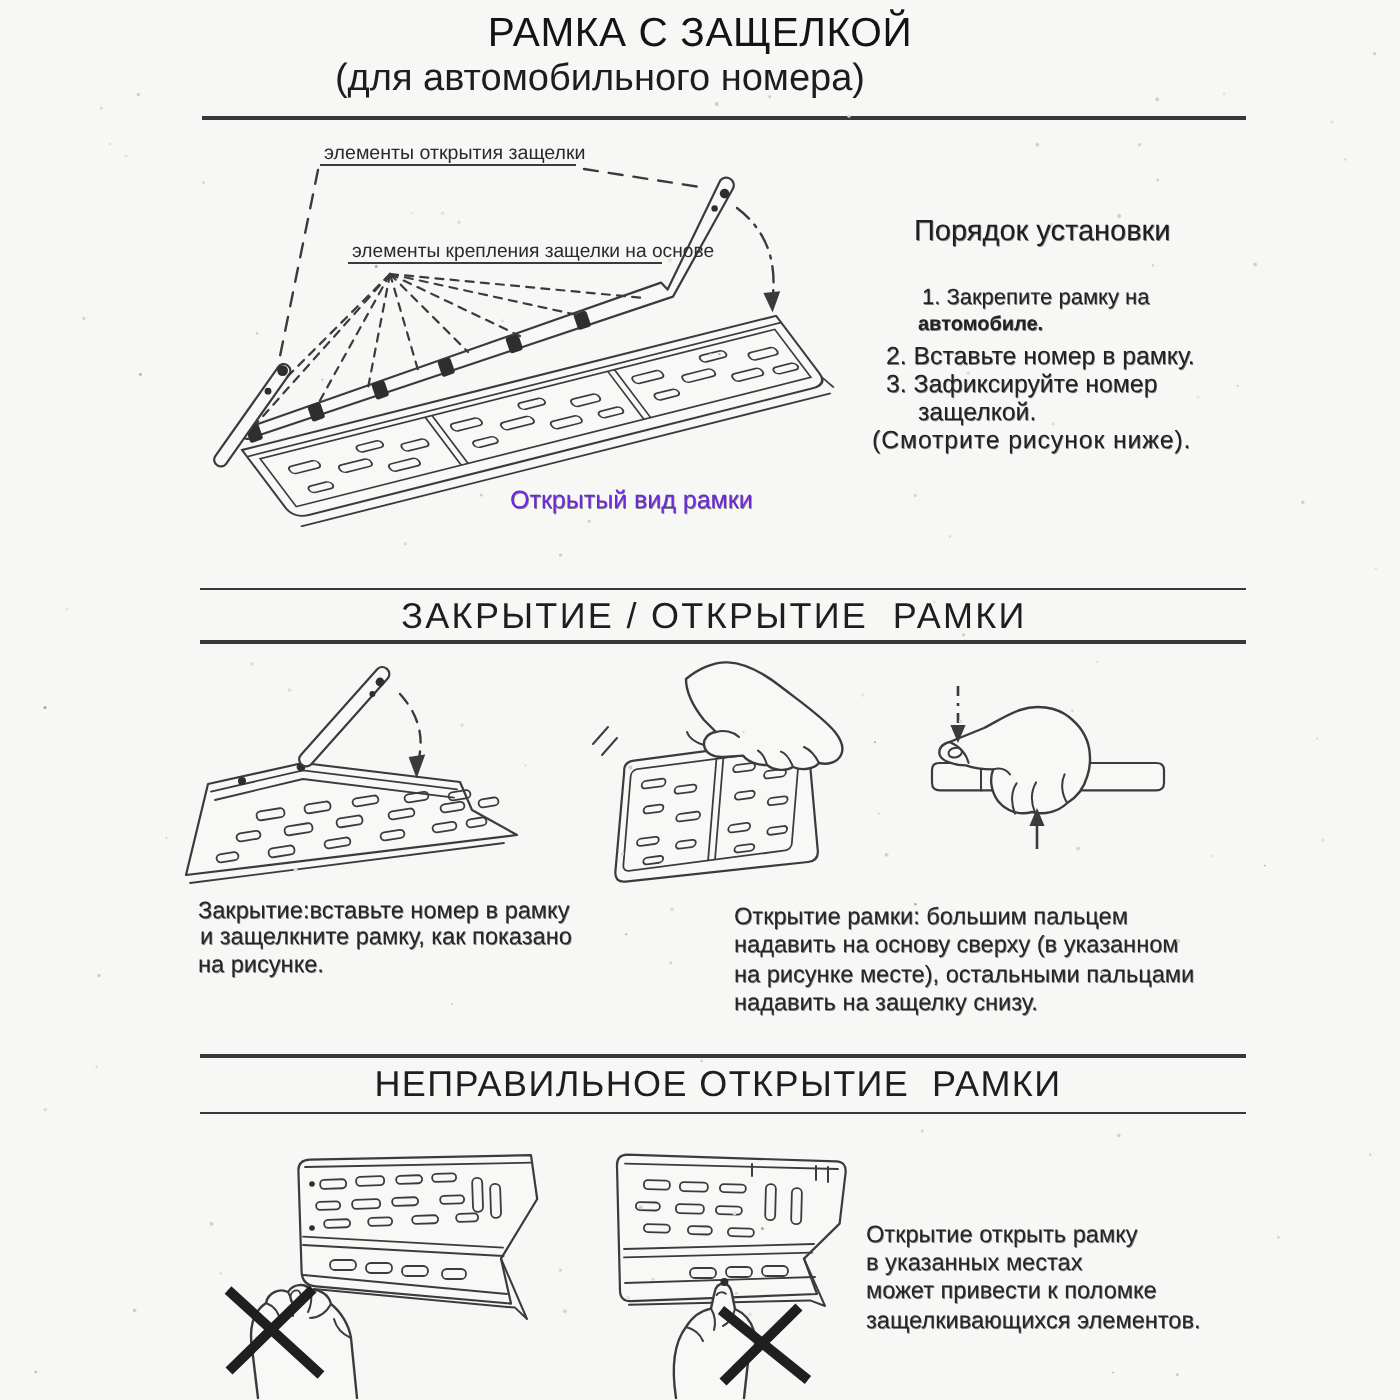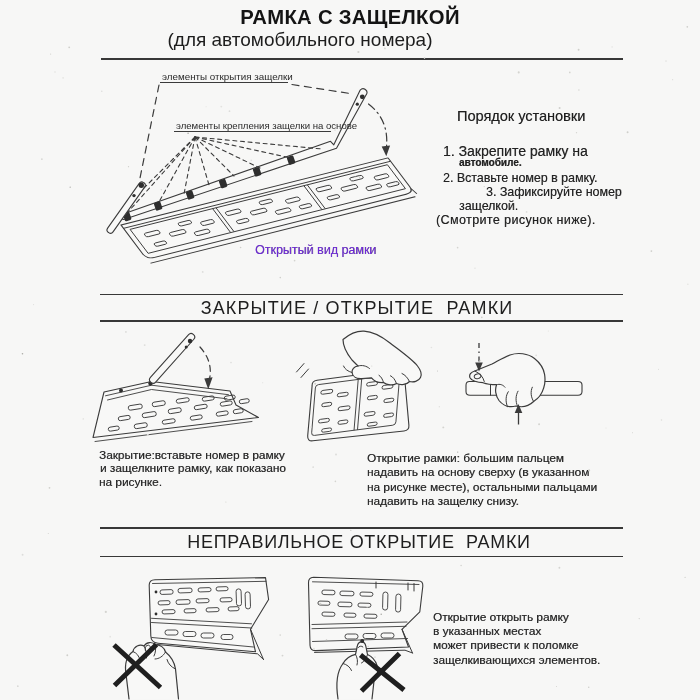--- a/index.html
+++ b/index.html
@@ -6,34 +6,34 @@
 body{width:700px;height:700px;background:#f7f7f6;font-family:"Liberation Sans",sans-serif;color:#222;position:relative;overflow:hidden;}
 .abs{position:absolute;white-space:nowrap;}
 .tk{text-shadow:0.35px 0.25px 0 rgba(30,30,30,0.55);}
 .rule{position:absolute;background:#383838;height:1.8px;}
 .h2{font-weight:normal;font-size:18px;letter-spacing:0.7px;color:#1e1e1e;}
 .cap{font-size:11.8px;color:#262626;}
 </style>
 </head>
 <body>
 
-<div class="abs" style="left:0;top:6px;width:700px;text-align:center;font-weight:bold;font-size:20.3px;letter-spacing:0.3px;color:#141414;">РАМКА С ЗАЩЕЛКОЙ</div>
+<div class="abs" style="left:0;top:6px;width:700px;text-align:center;font-weight:normal;font-size:20.3px;letter-spacing:0.3px;color:#141414;">РАМКА С ЗАЩЕЛКОЙ</div>
 <div class="abs" style="left:0;top:29px;width:600px;text-align:center;font-size:19px;color:#1d1d1d;">(для автомобильного номера)</div>
 
 <div class="rule" style="left:101px;top:58px;width:522px;"></div>
 <div class="rule" style="left:100px;top:293.5px;width:523px;"></div>
 <div class="rule" style="left:100px;top:320px;width:523px;"></div>
 <div class="rule" style="left:100px;top:526.8px;width:523px;"></div>
 <div class="rule" style="left:100px;top:555.6px;width:523px;"></div>
 
 <div class="abs tk" style="left:457px;top:107.5px;font-size:14.5px;color:#1f1f1f;">Порядок установки</div>
-<div class="abs tk" style="left:443px;top:143px;font-size:14px;">1. Закрепите рамку на</div>
+<div class="abs tk" style="left:461px;top:143px;font-size:11px;">1. Закрепите рамку на</div>
 <div class="abs tk" style="left:459px;top:157px;font-size:10px;font-weight:bold;">автомобиле.</div>
 <div class="abs tk" style="left:443px;top:171px;font-size:12.4px;">2. Вставьте номер в рамку.</div>
-<div class="abs tk" style="left:443px;top:185px;font-size:12.4px;margin-left:43px;">3. Зафиксируйте номер</div>
+<div class="abs tk" style="left:443px;top:185px;font-size:12.4px;">3. Зафиксируйте номер</div>
 <div class="abs tk" style="left:459px;top:199px;font-size:12.4px;">защелкой.</div>
 <div class="abs tk" style="left:436px;top:213px;font-size:12.4px;letter-spacing:0.45px;">(Смотрите рисунок ниже).</div>
 
 <div class="abs h2" style="left:14px;top:298px;width:686px;text-align:center;letter-spacing:1.15px;">ЗАКРЫТИЕ / ОТКРЫТИЕ&nbsp;&nbsp;РАМКИ</div>
 
 <div class="abs cap tk" style="left:99px;top:447.5px;">Закрытие:вставьте номер в рамку</div>
 <div class="abs cap tk" style="left:100px;top:461px;">и защелкните рамку, как показано</div>
 <div class="abs cap tk" style="left:99px;top:474.5px;">на рисунке.</div>
 
 <div class="abs cap tk" style="left:367px;top:451px;">Открытие рамки: большим пальцем</div>

